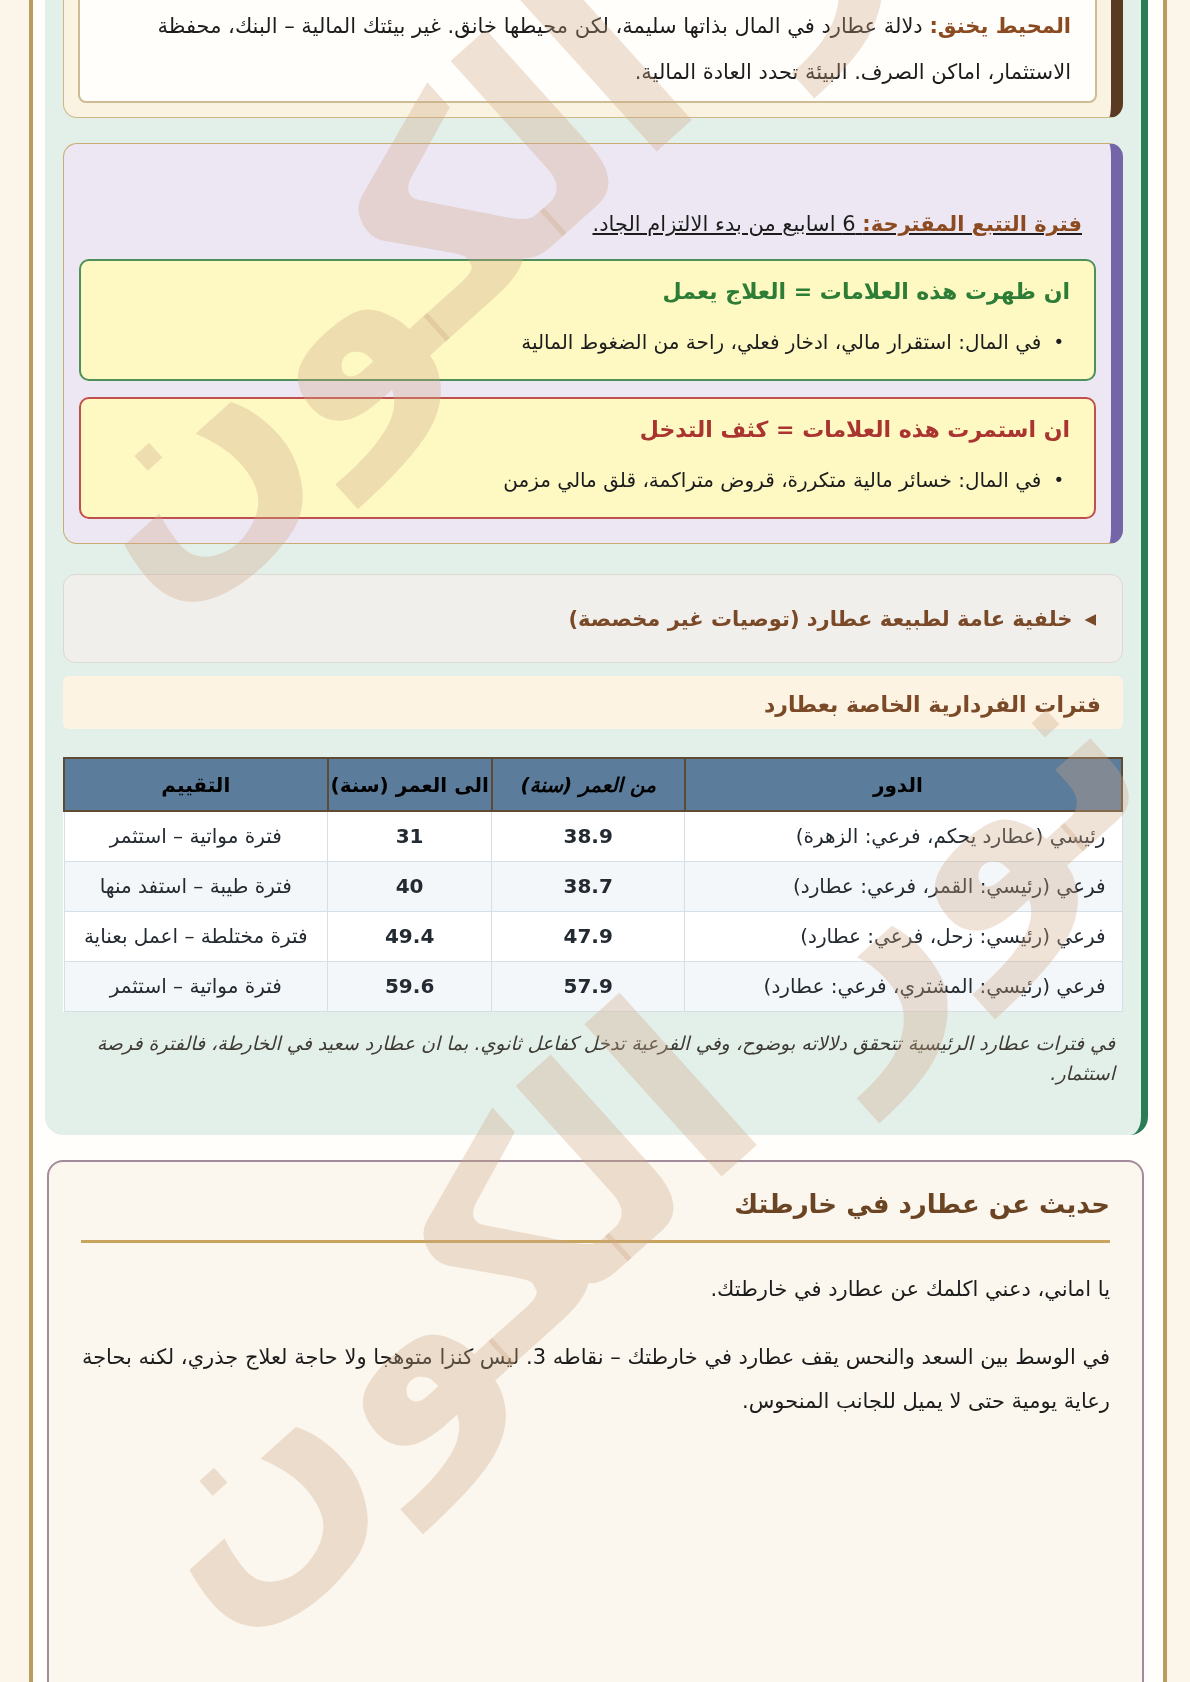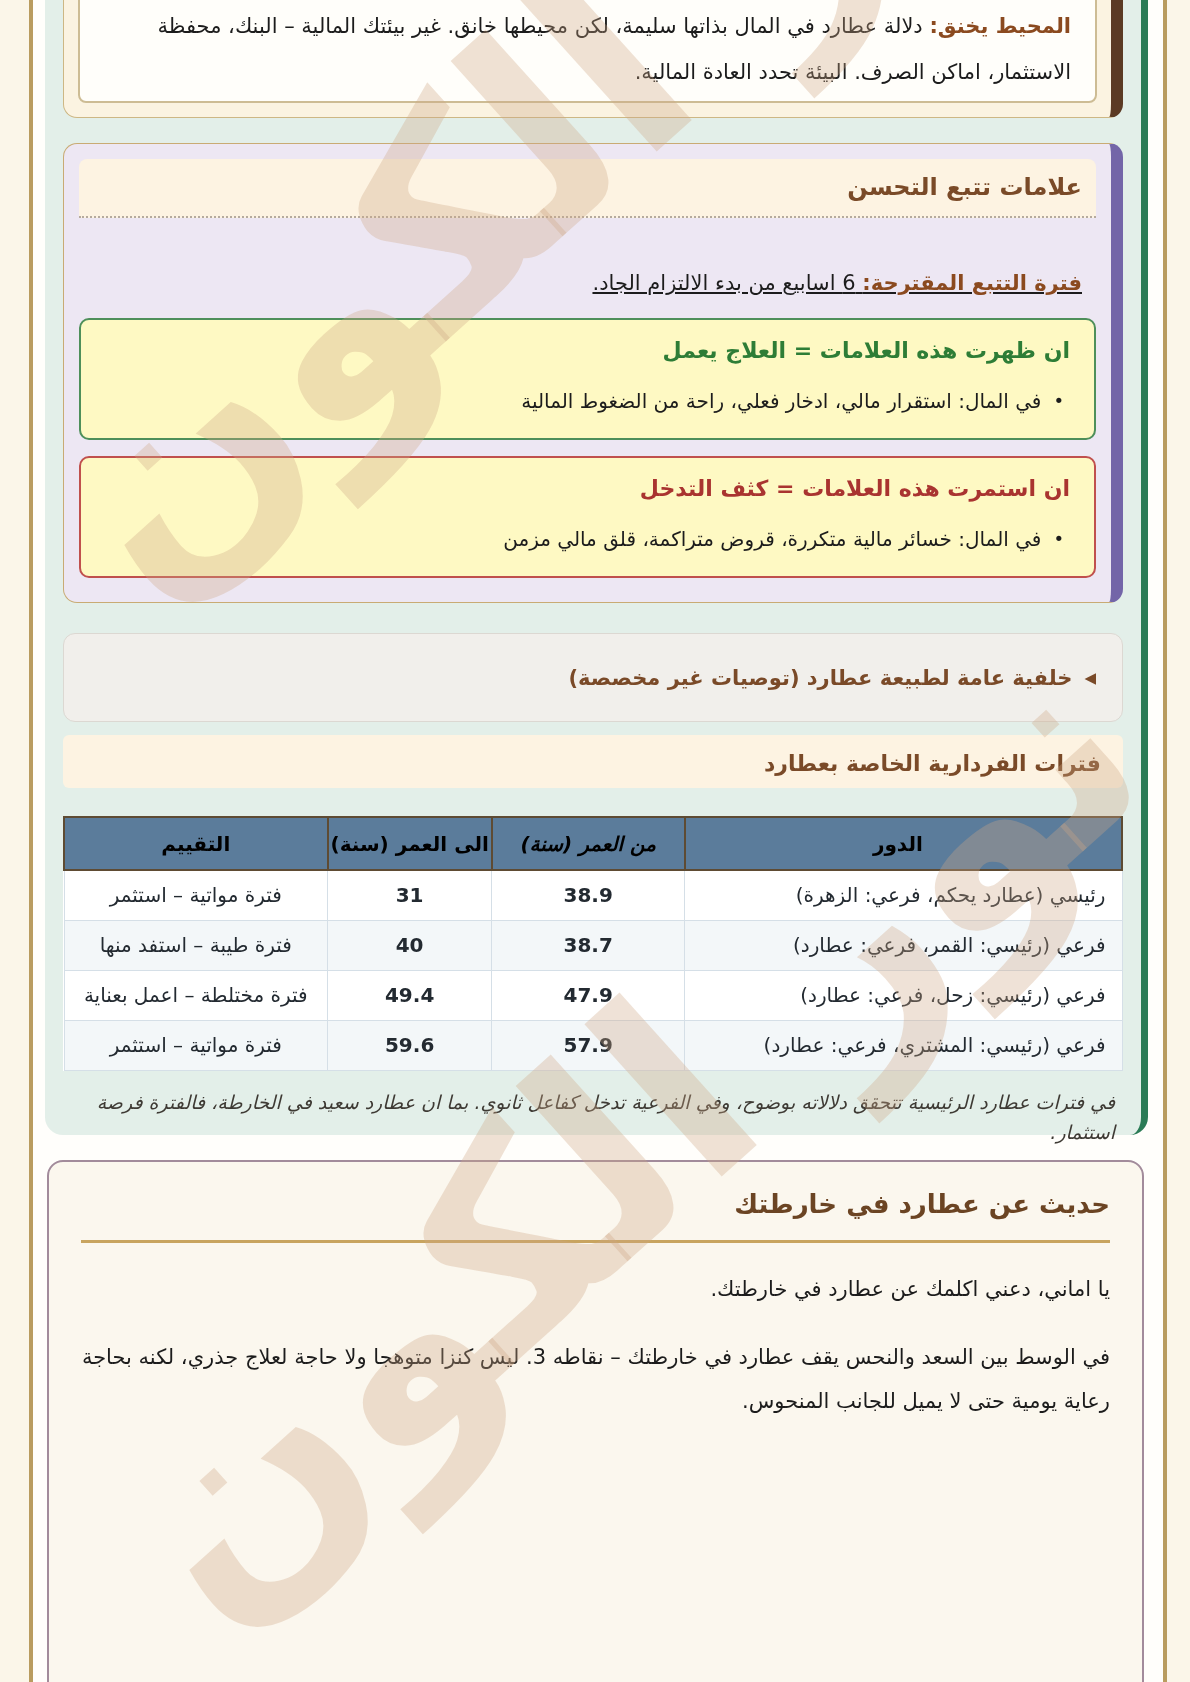--- a/index.html
+++ b/index.html
@@ -118,21 +118,20 @@
 
 <div class="mint">
 
   <div class="env-outer">
     <div class="env-inner">
       <strong>المحيط يخنق:</strong><span> دلالة عطارد في المال بذاتها سليمة، لكن محيطها خانق. غير بيئتك المالية – البنك، محفظة الاستثمار، اماكن الصرف. البيئة تحدد العادة المالية.</span>
     </div>
   </div>
 
   <div class="lavender">
-    <div class="sec-head">علامات تتبع التحسن</div>
     <div class="period">
       <strong>فترة التتبع المقترحة:</strong><span> 6 اسابيع من بدء الالتزام الجاد.</span>
     </div>
     <div class="sign-box good">
       <div class="sign-title">ان ظهرت هذه العلامات = العلاج يعمل</div>
       <div class="bullet">
         <span class="dot">•</span>
         <span>في المال: استقرار مالي، ادخار فعلي، راحة من الضغوط المالية</span>
       </div>
     </div>

